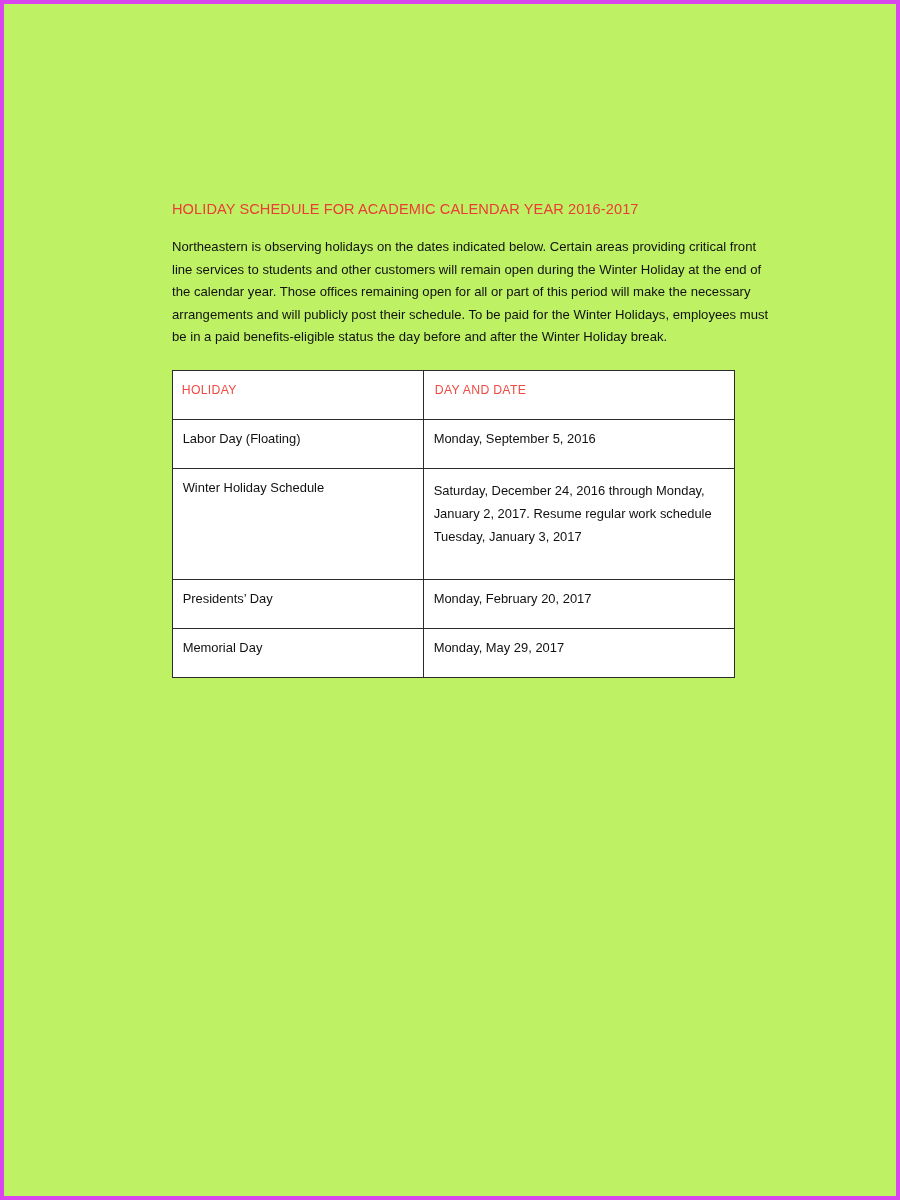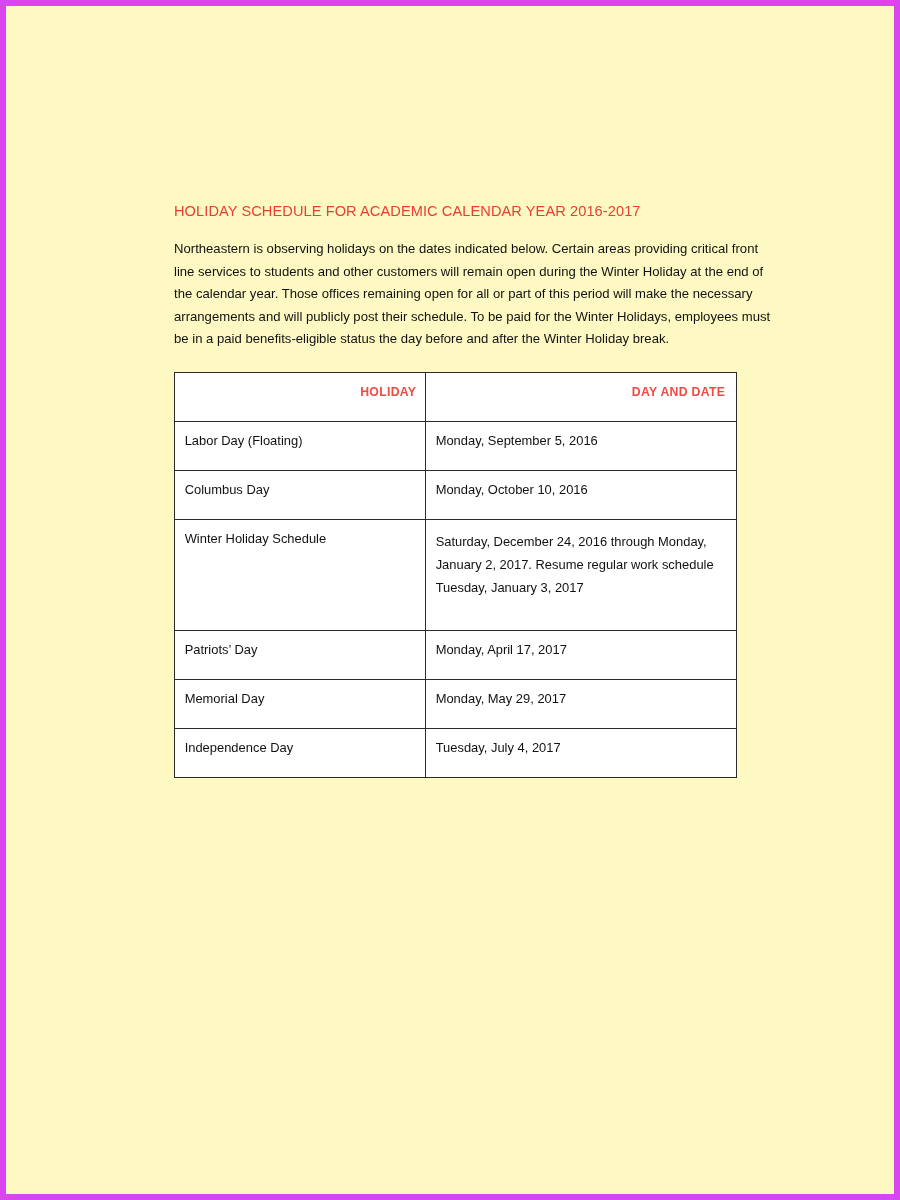--- a/index.html
+++ b/index.html
@@ -10,22 +10,22 @@
   body {
     width: 900px;
     height: 1200px;
     font-family: "Liberation Sans", "DejaVu Sans", sans-serif;
     position: relative;
     overflow: hidden;
   }
   .page {
     position: absolute;
     inset: 0;
-    background: #fef9c3;
-    border: 6px solid #d946ef;
+    background: #bef264;
+    border: 4px solid #d946ef;
     box-sizing: border-box;
   }
   .content {
     position: absolute;
     left: 168px;
     top: 196px;
     width: 600px;
   }
 
   .doc-title {
@@ -66,22 +66,22 @@
     border: 1px solid #2b2b2b;
     padding: 0;
     vertical-align: top;
     background: #ffffff;
   }
   col.c-holiday { width: 251px; }
   col.c-date    { width: 311px; }
 
   th.hdr {
     height: 48px;
-    text-align: right;
-    font-weight: 700;
+    text-align: left;
+    font-weight: 400;
   }
   th.hdr .hdr-txt {
     display: block;
     color: #ef4b42;
     font-size: 13.2px;
     letter-spacing: 0.3px;
     padding-top: 11px;
     transform: scaleX(0.93);
   }
 
@@ -146,65 +146,49 @@
       <tbody>
         <tr class="r-labor">
           <td class="cell">
             <span class="cell-txt">Labor Day (Floating)</span>
           </td>
           <td class="cell">
             <span class="cell-txt">Monday, September 5, 2016</span>
           </td>
         </tr>
 
-        <tr class="r-columbus">
-          <td class="cell">
-            <span class="cell-txt">Columbus Day</span>
-          </td>
-          <td class="cell">
-            <span class="cell-txt">Monday, October 10, 2016</span>
-          </td>
-        </tr>
 
 
 
         <tr class="r-winter">
           <td class="cell">
             <span class="cell-txt">Winter Holiday Schedule</span>
           </td>
           <td class="cell">
             <span class="cell-txt wrap">Saturday, December 24, 2016 through Monday, January 2, 2017. Resume regular work schedule Tuesday, January 3, 2017</span>
           </td>
         </tr>
 
 
-
-        <tr class="r-patriots">
+        <tr class="r-presidents">
           <td class="cell">
-            <span class="cell-txt">Patriots’ Day</span>
+            <span class="cell-txt">Presidents’ Day</span>
           </td>
           <td class="cell">
-            <span class="cell-txt">Monday, April 17, 2017</span>
+            <span class="cell-txt">Monday, February 20, 2017</span>
           </td>
         </tr>
+
 
         <tr class="r-memorial">
           <td class="cell">
             <span class="cell-txt">Memorial Day</span>
           </td>
           <td class="cell">
             <span class="cell-txt">Monday, May 29, 2017</span>
           </td>
         </tr>
 
-        <tr class="r-independence">
-          <td class="cell">
-            <span class="cell-txt">Independence Day</span>
-          </td>
-          <td class="cell">
-            <span class="cell-txt">Tuesday, July 4, 2017</span>
-          </td>
-        </tr>
       </tbody>
     </table>
 
   </div>
 </div>
 
 </body></html>

